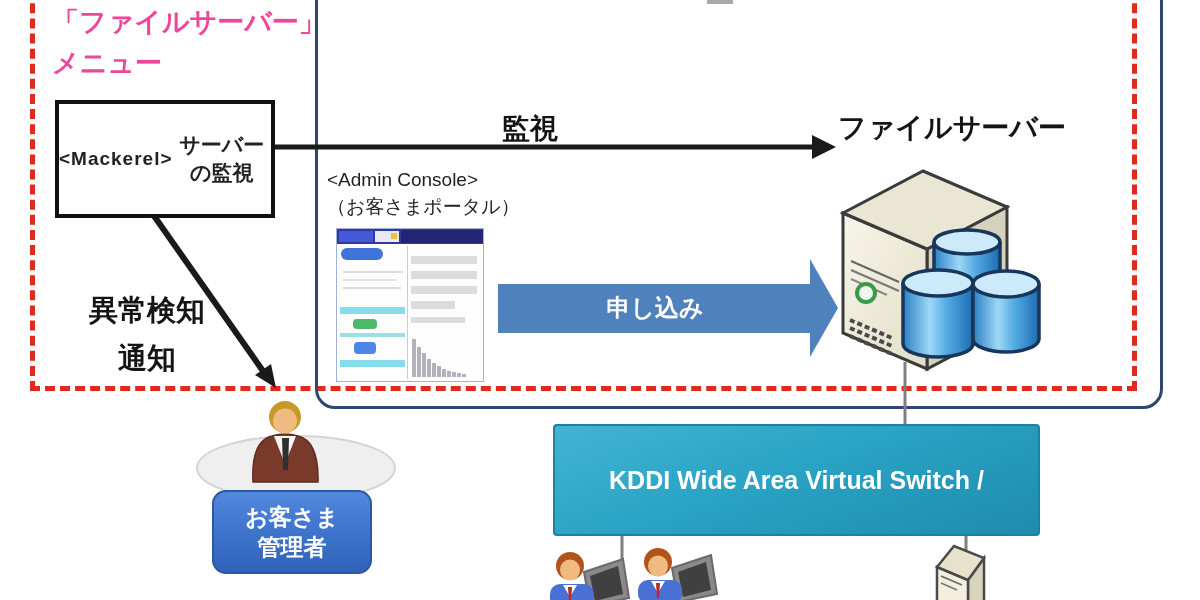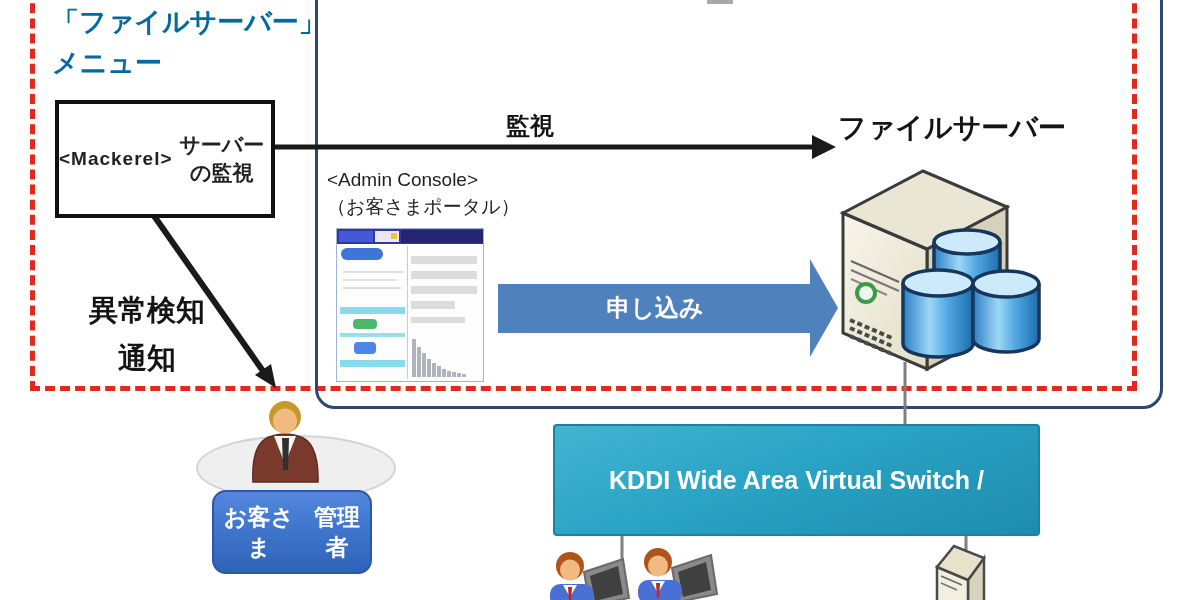--- a/index.html
+++ b/index.html
@@ -12,35 +12,35 @@
   #red-dashed-frame{
     left:30px;top:-42px;width:1097px;height:423px;
     border:5px dashed #e02a1e;z-index:1;background:transparent;
   }
   #navy-frame{
     left:315px;top:-42px;width:842px;height:445px;
     border:3px solid #2e4670;border-radius:20px;z-index:1;background:transparent;
   }
   
   #annotation-title{
-    left:52px;top:2px;z-index:4;color:#0369a1;font-weight:bold;
+    left:52px;top:2px;z-index:4;color:#ec4899;font-weight:bold;
     font-size:27px;line-height:41px;letter-spacing:0px;white-space:nowrap;
   }
   #annotation-title span{display:block;}
   
   #mackerel-box{
     left:55px;top:100px;width:212px;height:110px;background:#ffffff;
     border:4px solid #111111;z-index:3;display:flex;flex-direction:row;
     align-items:center;justify-content:space-evenly;text-align:center;
   }
   #mackerel-box .l1{font-size:19px;font-weight:600;color:#222;letter-spacing:1px;}
   #mackerel-box .l2{font-size:21px;font-weight:600;color:#222;}
   
   #monitor-label{left:460px;top:110px;width:140px;text-align:center;
-    font-size:24px;font-weight:bold;color:#141414;z-index:4;}
+    font-size:28px;font-weight:bold;color:#141414;z-index:4;}
   #file-server-label{left:838px;top:109px;width:260px;font-size:28px;
     font-weight:bold;color:#141414;z-index:4;white-space:nowrap;}
   #anomaly-label{left:58px;top:286px;width:178px;text-align:center;
     font-size:29px;font-weight:bold;color:#141414;line-height:48px;z-index:4;}
   #anomaly-label span{display:block;}
   #admin-console-label{left:327px;top:166px;font-size:19px;line-height:27px;
     color:#222;z-index:4;font-weight:500;white-space:nowrap;}
   #admin-console-label span{display:block;}
   #apply-label{left:515px;top:292px;width:280px;text-align:center;
     font-size:24px;font-weight:bold;color:#ffffff;z-index:4;}
@@ -74,21 +74,21 @@
     border:2px solid #1b82a4;box-sizing:border-box;
     display:flex;flex-direction:column;align-items:center;justify-content:center;
     color:#ffffff;font-weight:bold;font-size:25px;line-height:43px;text-align:center;
   }
   #network-box span{display:block;white-space:nowrap;}
   
   #customer-admin-box{
     left:212px;top:490px;width:160px;height:84px;border-radius:14px;z-index:3;
     background:linear-gradient(180deg,#5288dd 0%,#3f74cc 50%,#2f63b8 100%);
     border:2px solid #2a57a8;box-sizing:border-box;
-    display:flex;flex-direction:row;align-items:center;justify-content:center;
+    display:flex;flex-direction:column;align-items:center;justify-content:center;
     color:#ffffff;font-weight:bold;font-size:23px;line-height:30px;text-align:center;
   }
   #customer-admin-box span{display:block;}
   svg#overlay{position:absolute;left:0;top:0;z-index:2;}
 </style>
 </head>
 <body>
 
 <div id="canvas">
 

